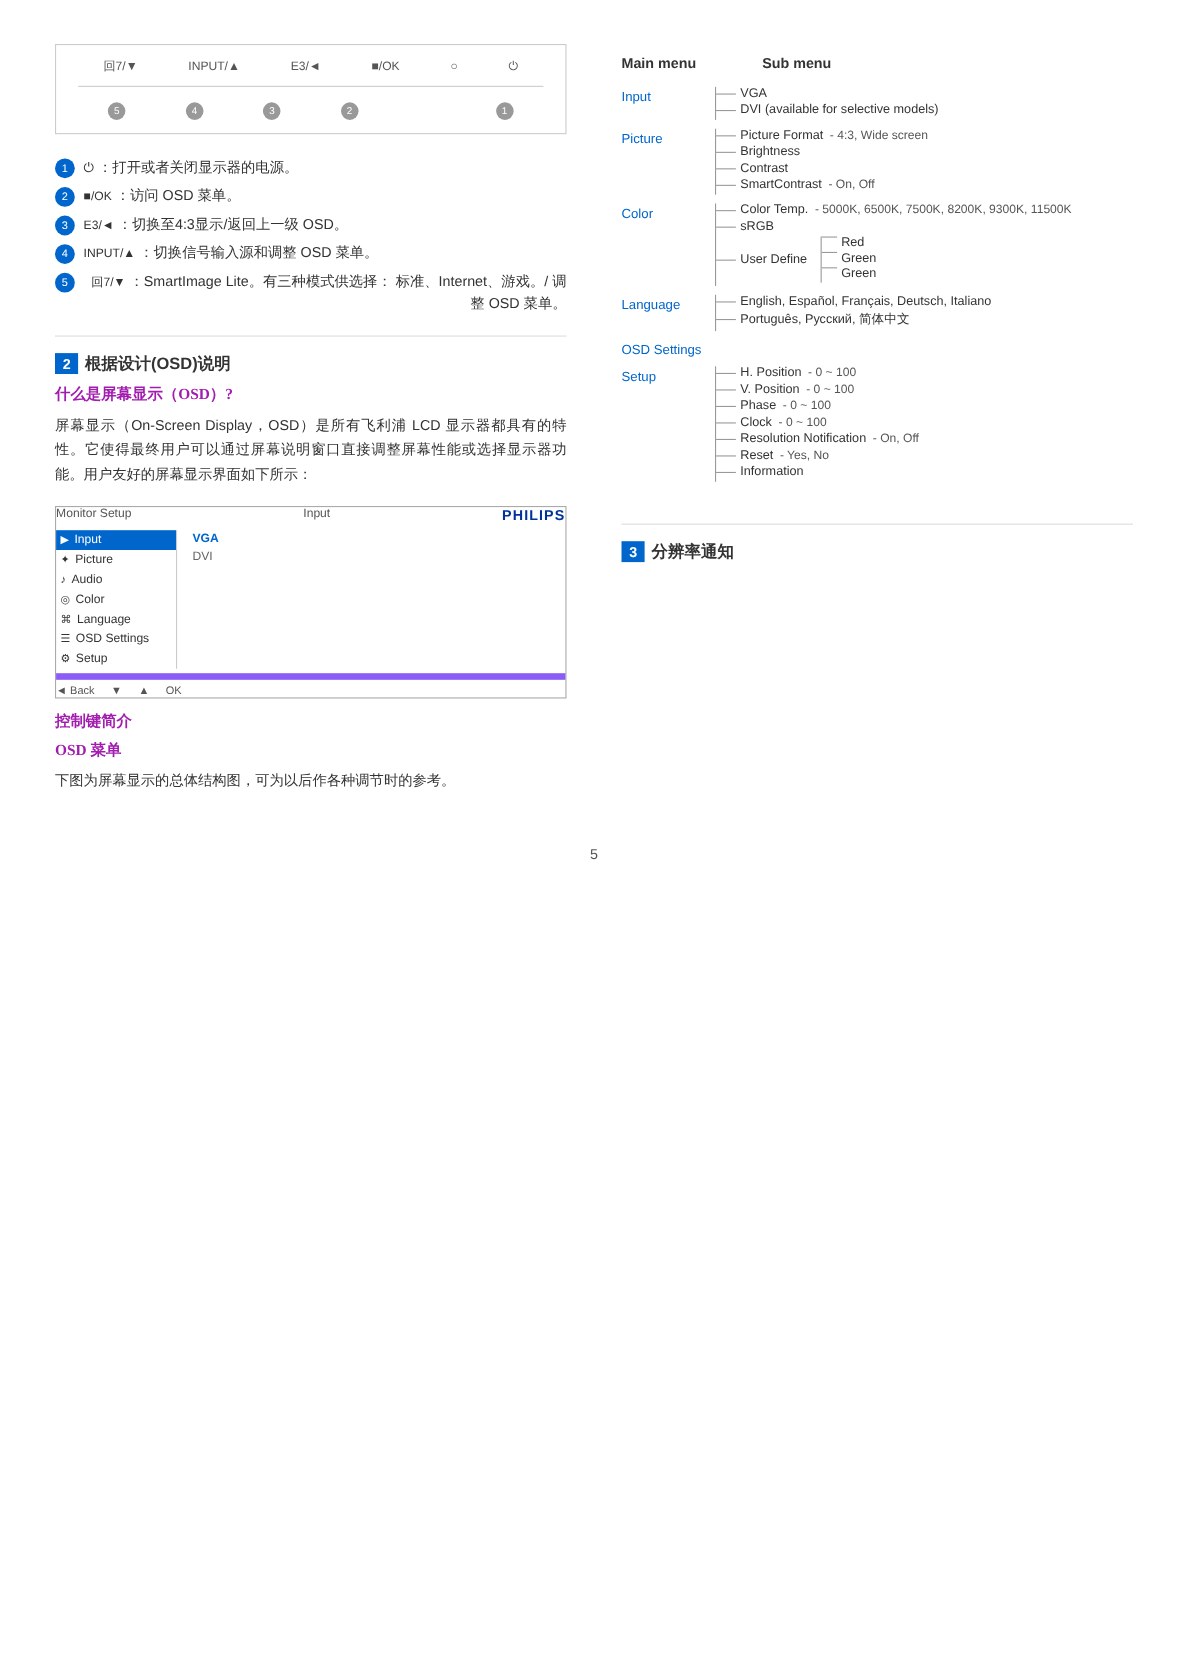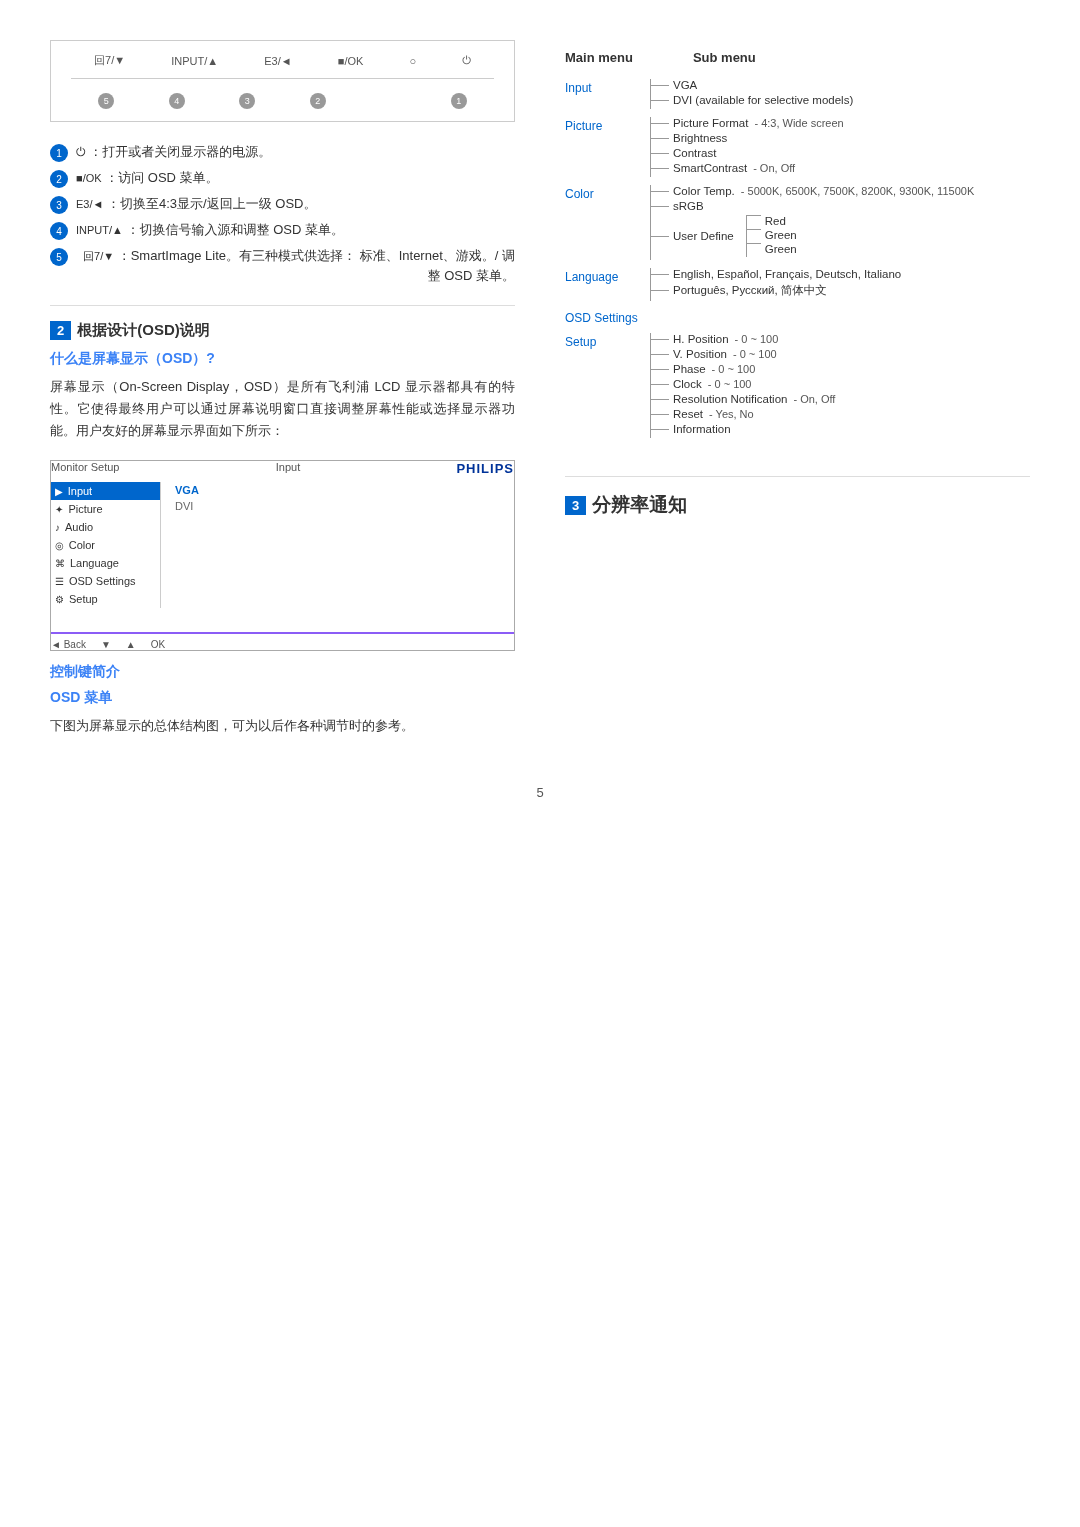--- a/index.html
+++ b/index.html
@@ -87,21 +87,22 @@
       color: #fff;
       padding: 2px 7px;
       font-weight: bold;
       margin-right: 6px;
       font-size: 13px;
     }
     .sub-section-title {
       font-size: 14px;
       font-weight: bold;
       margin-bottom: 8px;
-      color: #3b82f6;
+      color: #a21caf;
+      font-family: Liberation Serif, serif;
     }
     .section-block { margin-bottom: 18px; }
 
     
     .osd-diagram {
       border: 1px solid #aaa;
       margin: 12px 0;
       font-size: 11px;
     }
     .osd-header {
@@ -141,22 +142,22 @@
     }
     .osd-sub-item {
       padding: 2px 4px;
       font-size: 11px;
       color: #666;
     }
     .osd-sub-item.active { color: #0066cc; font-weight: bold; }
     .osd-footer {
       display: flex;
       gap: 15px;
-      margin-top: 24px;
-      border-top: 2px solid #8b5cf6;
+      margin-top: 4px;
+      border-top: 6px solid #8b5cf6;
       padding-top: 5px;
       font-size: 10px;
       color: #555;
     }
 
     
     .body-text {
       font-size: 13px;
       line-height: 1.7;
       margin-bottom: 10px;
@@ -476,20 +477,20 @@
           </div>
         </div>
       </div>
     </div>
 
     <hr class="divider-line" style="margin-top:20px;">
 
     <div class="section-block">
       <div style="display:flex; align-items:center; margin-bottom:10px;">
         <span class="section-number">3</span>
-        <span style="font-size:19px; font-weight:bold;">分辨率通知</span>
+        <span style="font-size:15px; font-weight:bold;">分辨率通知</span>
       </div>
     </div>
 
   </div>
 </div>
 
 <div class="page-num">5</div>
 
 </body></html>

